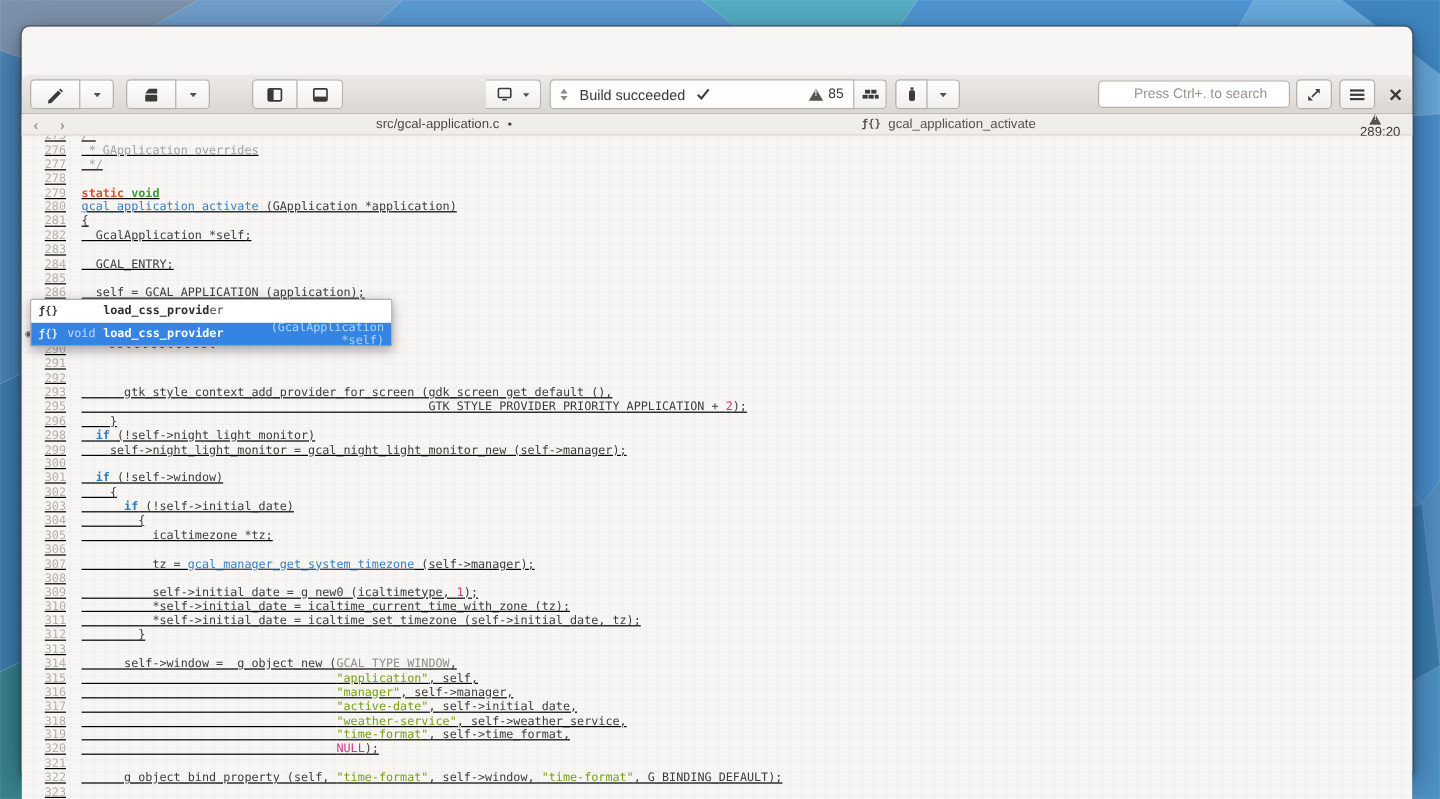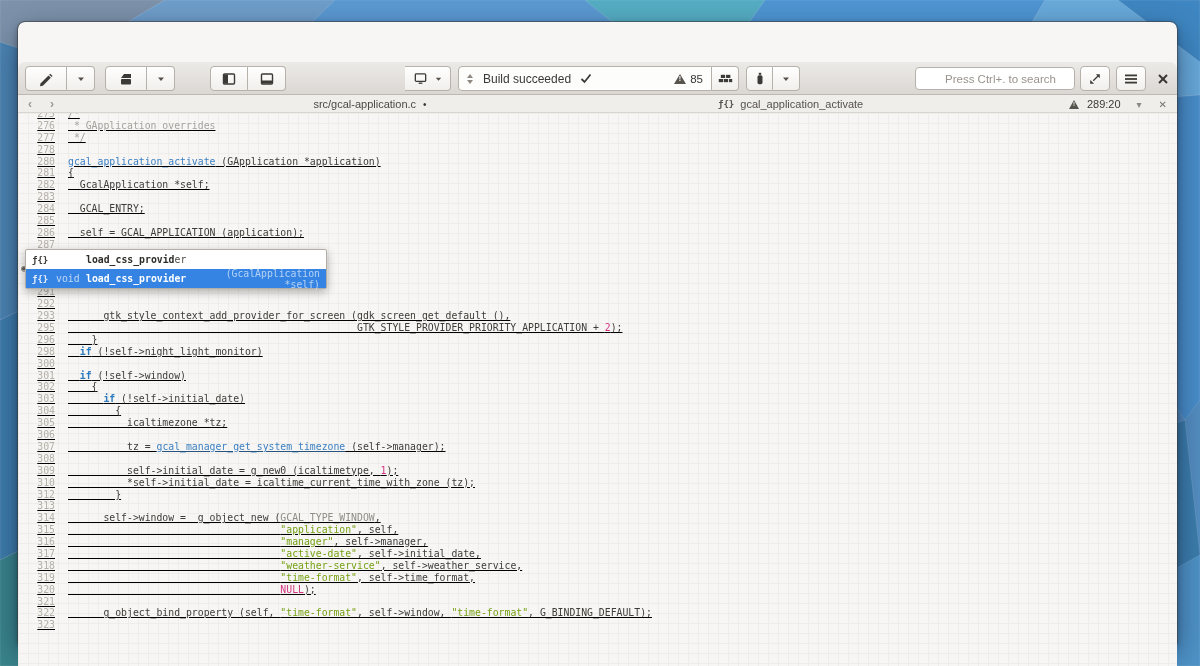--- a/index.html
+++ b/index.html
@@ -45,21 +45,21 @@
   .pathbar { position:relative; height:18px; background:#f0eeeb; border-bottom:1px solid #d8d4cf;
     font-size:11px; color:#56524d; }
   .pathbar .nav { position:absolute; top:0; height:18px; display:flex; align-items:center; color:#9b968f;
     font-size:12px; font-weight:bold; }
   .fileclust { position:absolute; left:352px; top:0; height:18px; transform:translateX(-50%);
     display:flex; align-items:center; gap:7px; }
   .fileclust .fname { color:#4c4944; }
   .fileclust .dot { color:#3c3936; font-size:10px; }
   .symclust { position:absolute; left:700px; top:0; height:18px; display:flex; align-items:center; gap:6px; }
   .fnicon { font-family:"DejaVu Sans Mono",monospace; font-weight:bold; font-size:9px; color:#57534d; }
-  .posclust { position:absolute; right:10px; top:0; height:18px; display:flex; align-items:center; }
+  .posclust { position:absolute; right:10px; top:0; height:18px; display:flex; align-items:center;flex-direction:column; }
   .warn-tri-sm { width:0; height:0; border-left:5px solid transparent; border-right:5px solid transparent;
     border-bottom:9px solid #57534d; position:relative; }
   .warn-tri-sm:after { content:"!"; position:absolute; left:-1px; top:1px; color:#f0eeeb; font-size:6px; font-weight:bold; }
 
   
   .editor { position:relative; height:571px; overflow:hidden; border-radius:0 0 3px 3px;
     background-color:#f7f6f4;
     background-image:linear-gradient(#eeedea 1px, transparent 1px),
                      linear-gradient(90deg, #eeedea 1px, transparent 1px);
     background-size:10px 10px;text-decoration:underline; }
@@ -296,20 +296,24 @@
           </div>
           <div class="crow">
             <span class="gut">277</span>
             <span class="txt"><span class="tk-com"> */</span></span>
           </div>
           <div class="crow">
             <span class="gut">278</span>
             <span class="txt"></span>
           </div>
           <div class="crow">
+            <span class="gut">279</span>
+            <span class="txt"><span class="tk-st">static</span><span class="tk-def"> </span><span class="tk-ty">void</span></span>
+          </div>
+          <div class="crow">
             <span class="gut">280</span>
             <span class="txt"><span class="tk-fn">gcal_application_activate</span><span class="tk-def"> (GApplication *application)</span></span>
           </div>
           <div class="crow">
             <span class="gut">281</span>
             <span class="txt"><span class="tk-def">{</span></span>
           </div>
           <div class="crow">
             <span class="gut">282</span>
             <span class="txt"><span class="tk-def">  GcalApplication *self;</span></span>
@@ -365,20 +369,24 @@
           </div>
           <div class="crow">
             <span class="gut">296</span>
             <span class="txt"><span class="tk-def">    }</span></span>
           </div>
           <div class="crow">
             <span class="gut">298</span>
             <span class="txt"><span class="tk-def">  </span><span class="tk-kw">if</span><span class="tk-def"> (!self-&gt;night_light_monitor)</span></span>
           </div>
           <div class="crow">
+            <span class="gut">299</span>
+            <span class="txt"><span class="tk-def">    self-&gt;night_light_monitor = gcal_night_light_monitor_new (self-&gt;manager);</span></span>
+          </div>
+          <div class="crow">
             <span class="gut">300</span>
             <span class="txt"></span>
           </div>
           <div class="crow">
             <span class="gut">301</span>
             <span class="txt"><span class="tk-def">  </span><span class="tk-kw">if</span><span class="tk-def"> (!self-&gt;window)</span></span>
           </div>
           <div class="crow">
             <span class="gut">302</span>
             <span class="txt"><span class="tk-def">    {</span></span>
@@ -407,20 +415,24 @@
             <span class="gut">308</span>
             <span class="txt"></span>
           </div>
           <div class="crow">
             <span class="gut">309</span>
             <span class="txt"><span class="tk-def">          self-&gt;initial_date = g_new0 (icaltimetype, </span><span class="tk-num">1</span><span class="tk-def">);</span></span>
           </div>
           <div class="crow">
             <span class="gut">310</span>
             <span class="txt"><span class="tk-def">          *self-&gt;initial_date = icaltime_current_time_with_zone (tz);</span></span>
+          </div>
+          <div class="crow">
+            <span class="gut">311</span>
+            <span class="txt"><span class="tk-def">          *self-&gt;initial_date = icaltime_set_timezone (self-&gt;initial_date, tz);</span></span>
           </div>
           <div class="crow">
             <span class="gut">312</span>
             <span class="txt"><span class="tk-def">        }</span></span>
           </div>
           <div class="crow">
             <span class="gut">313</span>
             <span class="txt"></span>
           </div>
           <div class="crow">

